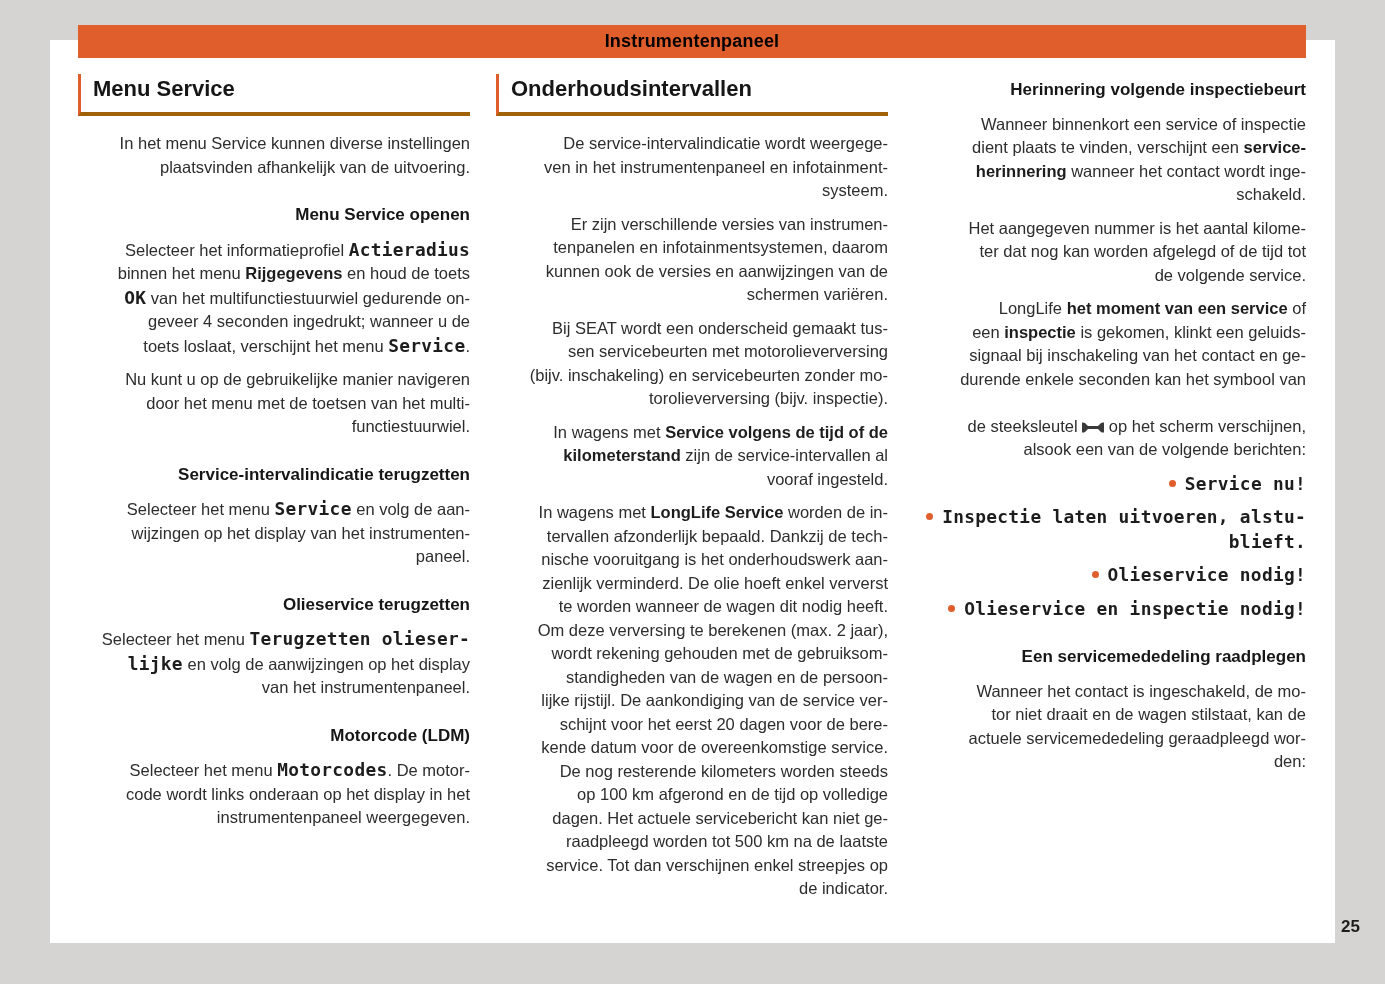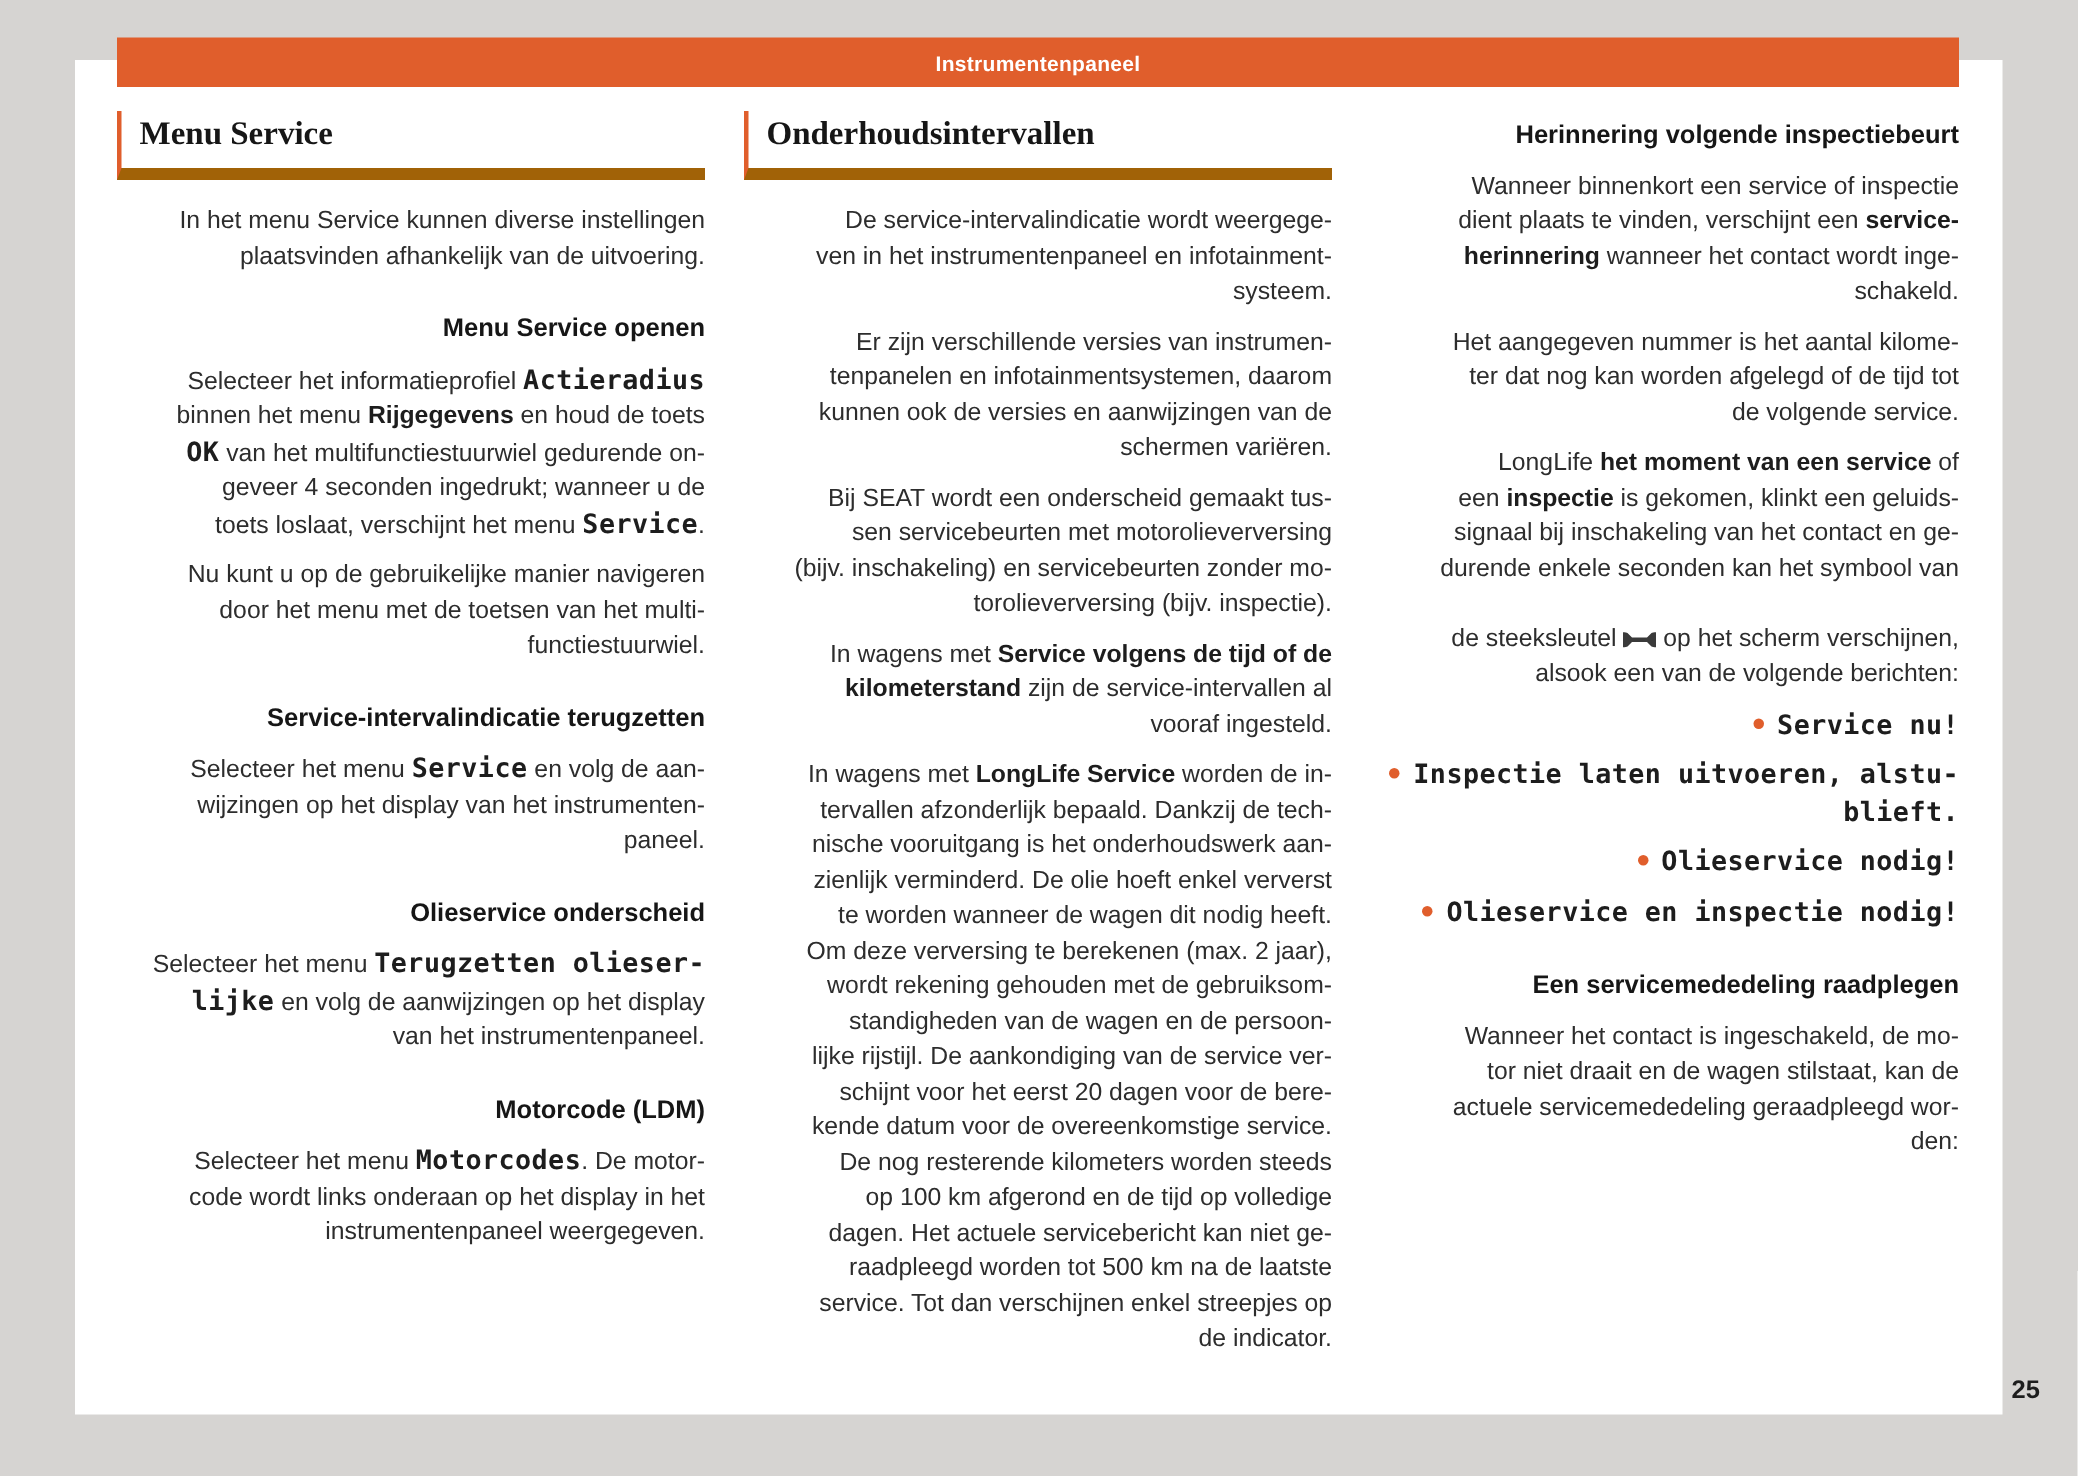--- a/index.html
+++ b/index.html
@@ -8,33 +8,33 @@
     background:#d6d4d2;
     font-family:"Liberation Sans", sans-serif;
     color:#2d2d2d;
   }
   .sheet{
     position:absolute;left:50px;top:40px;width:1285px;height:903px;
     background:#ffffff;
   }
   .titlebar{
     position:absolute;left:78px;top:25px;width:1228px;height:33px;
-    background:#e05e2c;color:#ffffff;
+    background:#e05e2c;color:#000000;
     display:flex;align-items:center;justify-content:center;
-    font-size:14px;font-weight:bold;letter-spacing:.2px;
+    font-size:18px;font-weight:bold;letter-spacing:.2px;
   }
   .content{
     position:absolute;left:78px;top:74px;width:1228px;
     display:flex;gap:26px;
   }
   .col{flex:0 0 392px;width:392px;}
   .col-title{
     font-size:22px;font-weight:bold;color:#161616;
-    border-left:3px solid #e05e2c;border-bottom:8px solid #a16207;
-    padding:2px 0 10px 12px;margin:0 0 16px 0;font-family:Liberation Serif, serif;
+    border-left:3px solid #e05e2c;border-bottom:4px solid #a16207;
+    padding:2px 0 10px 12px;margin:0 0 16px 0;
   }
   .blk{white-space:pre-line;font-size:16.5px;line-height:23.5px;text-align:right;}
   .blk-p{margin:0 0 10px 0;}
   .blk-h{
     font-weight:bold;color:#161616;font-size:17px;
     margin:24px 0 11px 0;white-space:normal;
   }
   .blk-h:first-child{margin-top:4px;}
   .f-b{font-weight:bold;color:#1d1d1d;}
   .f-m{
@@ -74,21 +74,21 @@
 </span><span class="f-m">OK</span><span> van het multifunctiestuurwiel gedurende on-
 geveer 4 seconden ingedrukt; wanneer u de
 toets loslaat, verschijnt het menu </span><span class="f-m">Service</span><span>.</span></div>
         <div class="blk blk-p"><span>Nu kunt u op de gebruikelijke manier navigeren
 door het menu met de toetsen van het multi-
 functiestuurwiel.</span></div>
         <div class="blk blk-h">Service-intervalindicatie terugzetten</div>
         <div class="blk blk-p"><span>Selecteer het menu </span><span class="f-m">Service</span><span> en volg de aan-
 wijzingen op het display van het instrumenten-
 paneel.</span></div>
-        <div class="blk blk-h">Olieservice onderscheid</div>
+        <div class="blk blk-h">Olieservice terugzetten</div>
         <div class="blk blk-p"><span>Selecteer het menu </span><span class="f-m">Terugzetten olieser-</span><span>
 </span><span class="f-m">lijke</span><span> en volg de aanwijzingen op het display
 van het instrumentenpaneel.</span></div>
         <div class="blk blk-h">Motorcode (LDM)</div>
         <div class="blk blk-p"><span>Selecteer het menu </span><span class="f-m">Motorcodes</span><span>. De motor-
 code wordt links onderaan op het display in het
 instrumentenpaneel weergegeven.</span></div>
       </div>
   </div>
   <div class="col">

